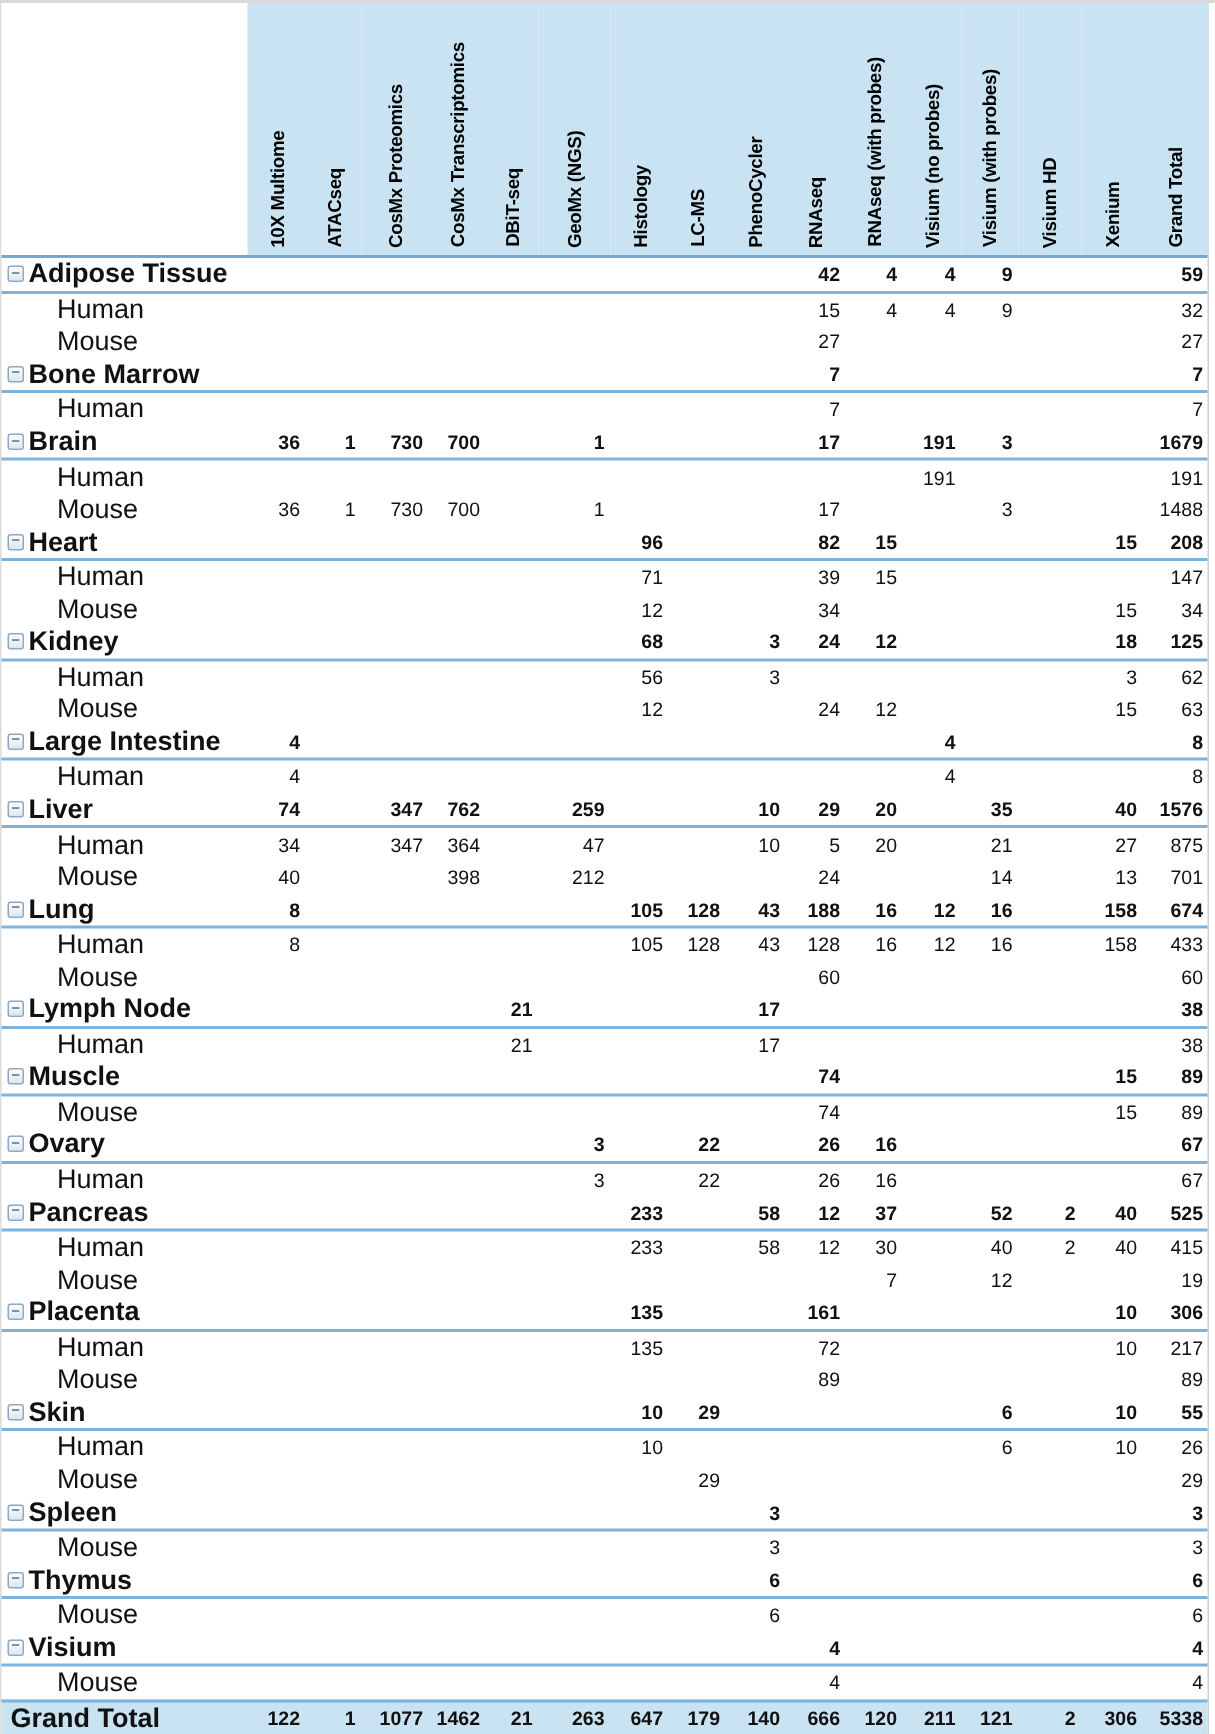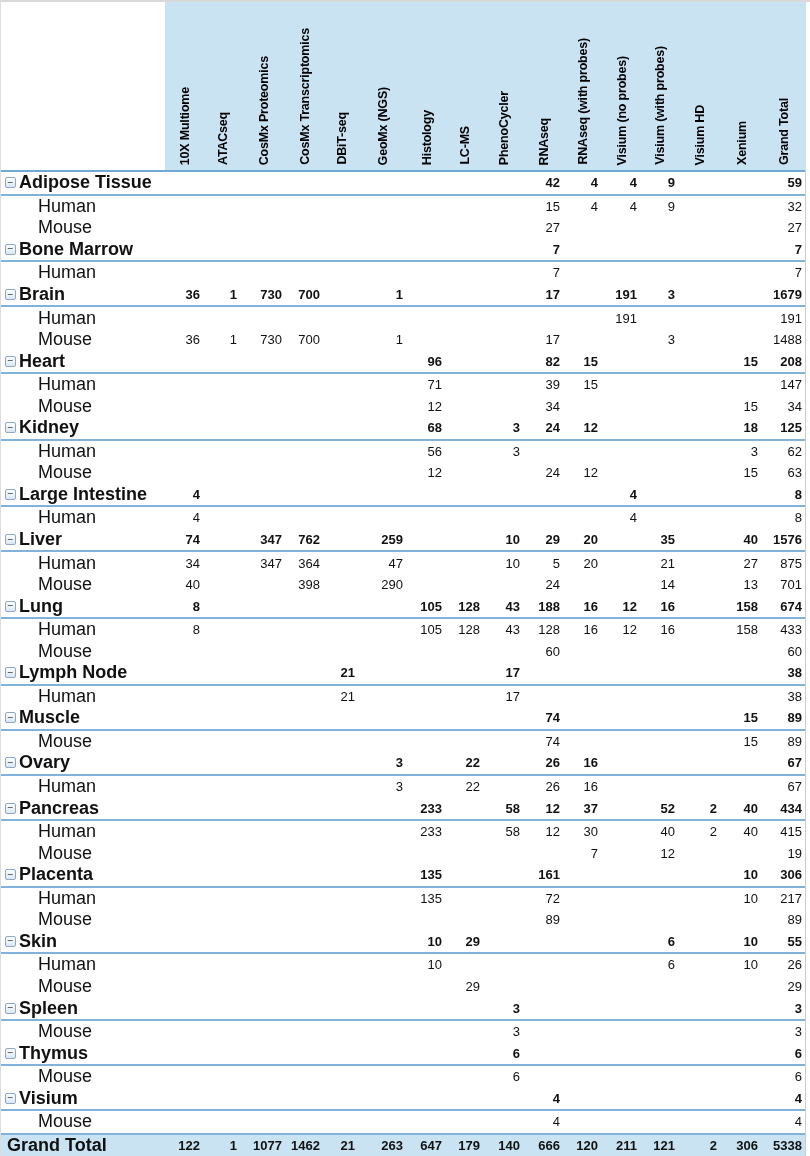--- a/index.html
+++ b/index.html
@@ -499,21 +499,21 @@
         </div>
         <div class="grid row detail">
           <div class="labelcell">
             <span class="labeltext">Mouse</span>
           </div>
           <div class="num">40</div>
           <div class="num"></div>
           <div class="num"></div>
           <div class="num">398</div>
           <div class="num"></div>
-          <div class="num">290</div>
+          <div class="num">212</div>
           <div class="num"></div>
           <div class="num"></div>
           <div class="num"></div>
           <div class="num">24</div>
           <div class="num"></div>
           <div class="num"></div>
           <div class="num">14</div>
           <div class="num"></div>
           <div class="num">13</div>
           <div class="num">701</div>
@@ -724,21 +724,21 @@
           <div class="num"></div>
           <div class="num">233</div>
           <div class="num"></div>
           <div class="num">58</div>
           <div class="num">12</div>
           <div class="num">37</div>
           <div class="num"></div>
           <div class="num">52</div>
           <div class="num">2</div>
           <div class="num">40</div>
-          <div class="num">434</div>
+          <div class="num">525</div>
         </div>
         <div class="grid row detail">
           <div class="labelcell">
             <span class="labeltext">Human</span>
           </div>
           <div class="num"></div>
           <div class="num"></div>
           <div class="num"></div>
           <div class="num"></div>
           <div class="num"></div>

